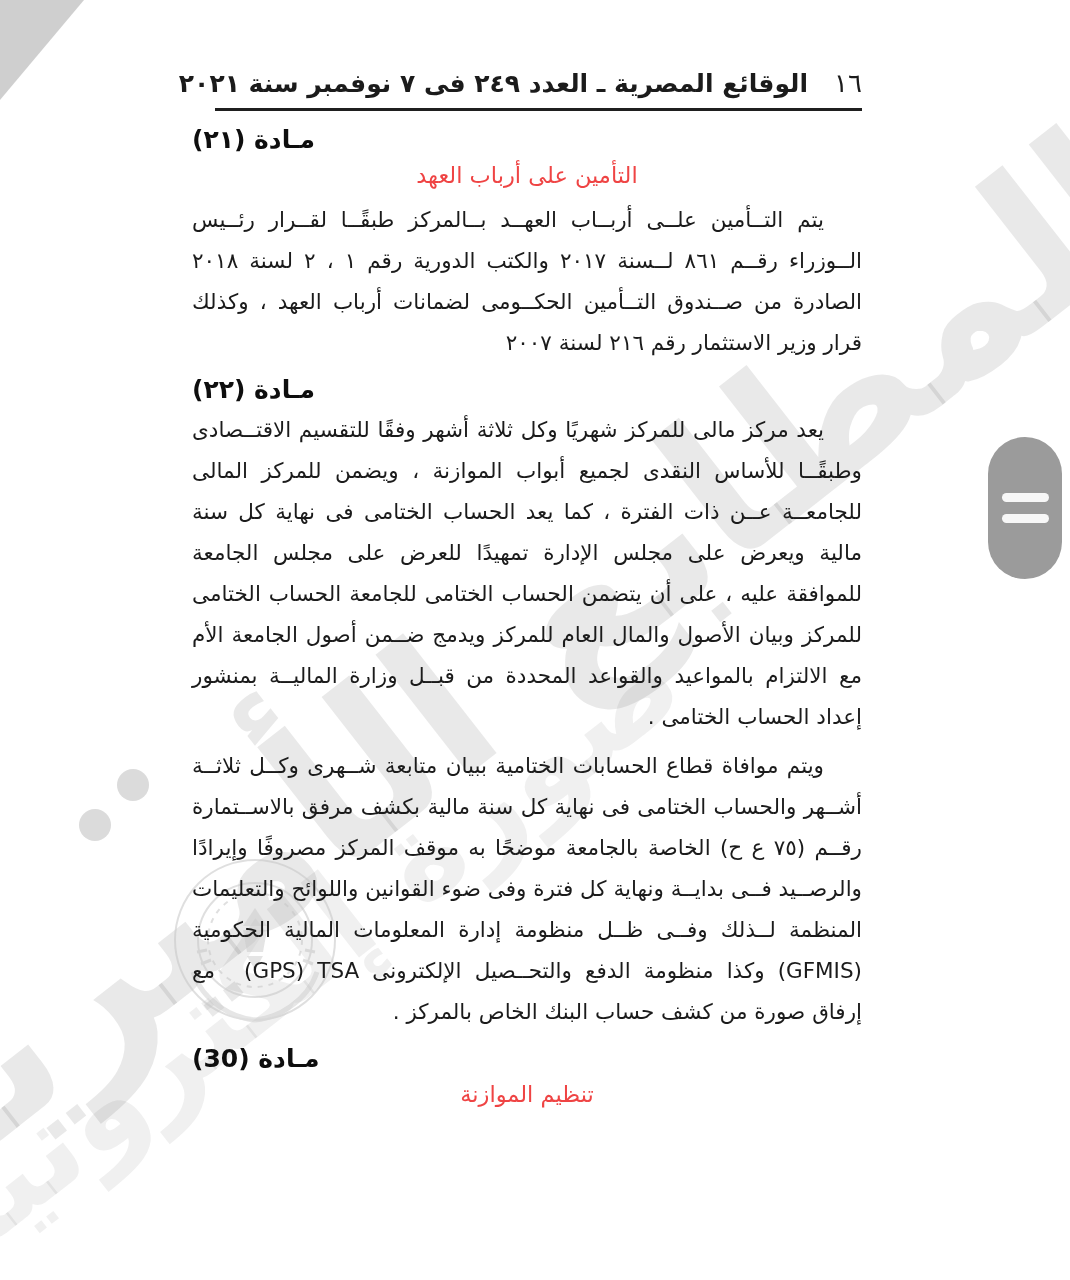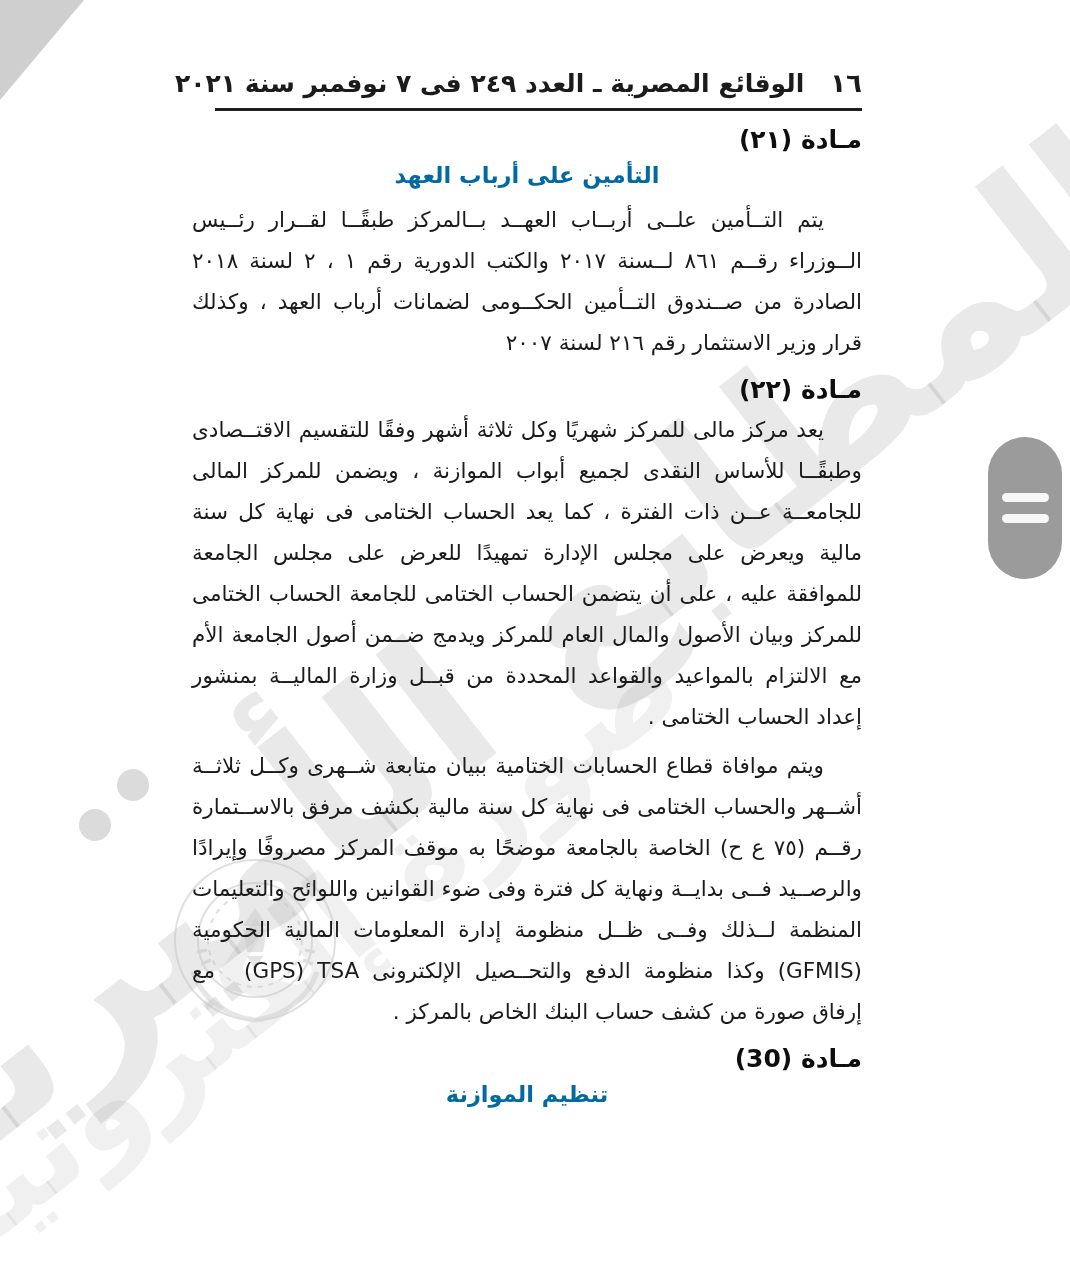--- a/index.html
+++ b/index.html
@@ -41,42 +41,42 @@
   .wm-dot2{width:32px;height:32px;left:79px;top:809px;}
   .wm-seal{position:absolute;left:163px;top:852px;opacity:.55;}
 
   
   .header-row{
     position:relative;z-index:1;
     direction:rtl;
     display:flex;align-items:baseline;gap:26px;
     margin:68px 208px 0 210px;
   }
-  .page-num{font-size:26px;font-weight:bold;letter-spacing:2px;}
+  .page-num{font-size:26px;font-weight:normal;letter-spacing:2px;}
   .gazette-title{font-size:25px;font-weight:bold;white-space:nowrap;}
   .header-rule{
     position:relative;z-index:1;
     margin:10px 208px 0 215px;
     border-top:3px solid #1f1f1f;height:0;
   }
 
   
   .content{
     position:relative;z-index:1;
     direction:rtl;
     margin:12px 208px 0 192px;
     font-size:21.5px;
   }
   .art-h{
-    font-size:25px;font-weight:bold;text-align:right;
+    font-size:25px;font-weight:bold;text-align:left;
     margin:10px 0 2px;line-height:34px;color:#0e0e0e;
   }
   .art-sub{
-    font-size:22.5px;font-weight:bold;text-align:center;
-    margin:0 0 8px;line-height:32px;color:#0369a1;
+    font-size:22.5px;font-weight:normal;text-align:center;
+    margin:0 0 8px;line-height:32px;color:#ef4444;
   }
   .art-p{
     margin:0 0 8px;
     line-height:41px;
     text-align:justify;
     text-indent:38px;
   }
   .latin{direction:ltr;unicode-bidi:embed;margin-left:16px;}
 
   

